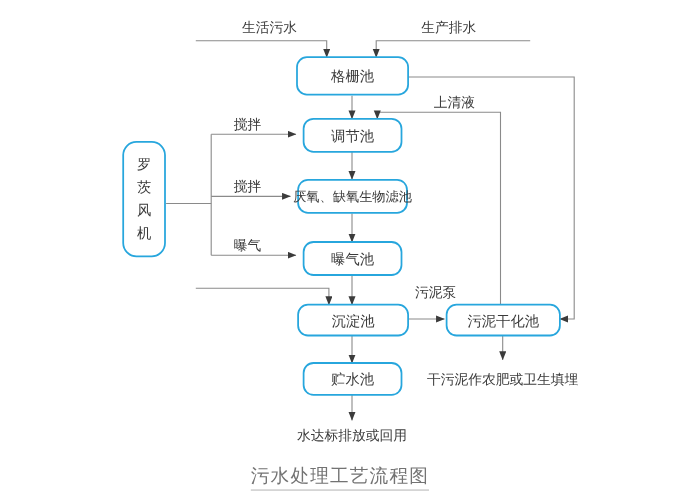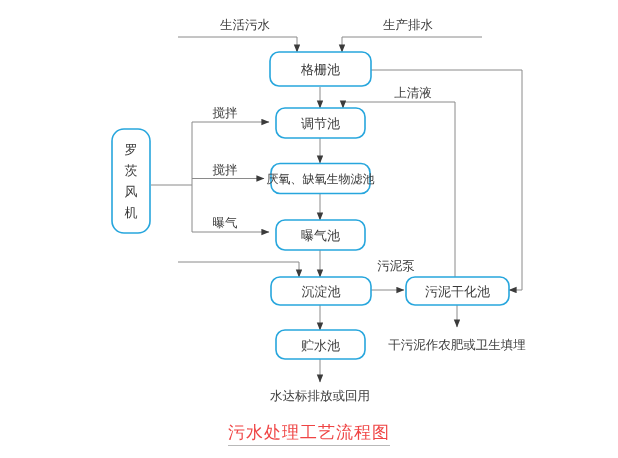--- a/index.html
+++ b/index.html
@@ -18,21 +18,21 @@
   .edge-label{
     font-size:12.5px;fill:#3a3a3a;font-family:"Liberation Sans","DejaVu Sans",sans-serif;
     text-anchor:middle;dominant-baseline:alphabetic;
   }
   .vlabel{
     font-size:13px;fill:#3a3a3a;font-family:"Liberation Sans","DejaVu Sans",sans-serif;
     text-anchor:middle;dominant-baseline:central;
   }
   .caption{
     position:absolute;left:0;right:0;bottom:14px;text-align:center;
-    font-size:17px;color:#ef4444;letter-spacing:1px;
+    font-size:17px;color:#737373;letter-spacing:1px;
     font-family:"Liberation Sans","DejaVu Sans",sans-serif;
   }
   .caption span{border-bottom:1px solid #b9b9b9;padding-bottom:3px;}
 </style>
 </head>
 <body>
 
 <div id="stage">
 
   <svg id="flow" viewBox="0 0 618 458">

